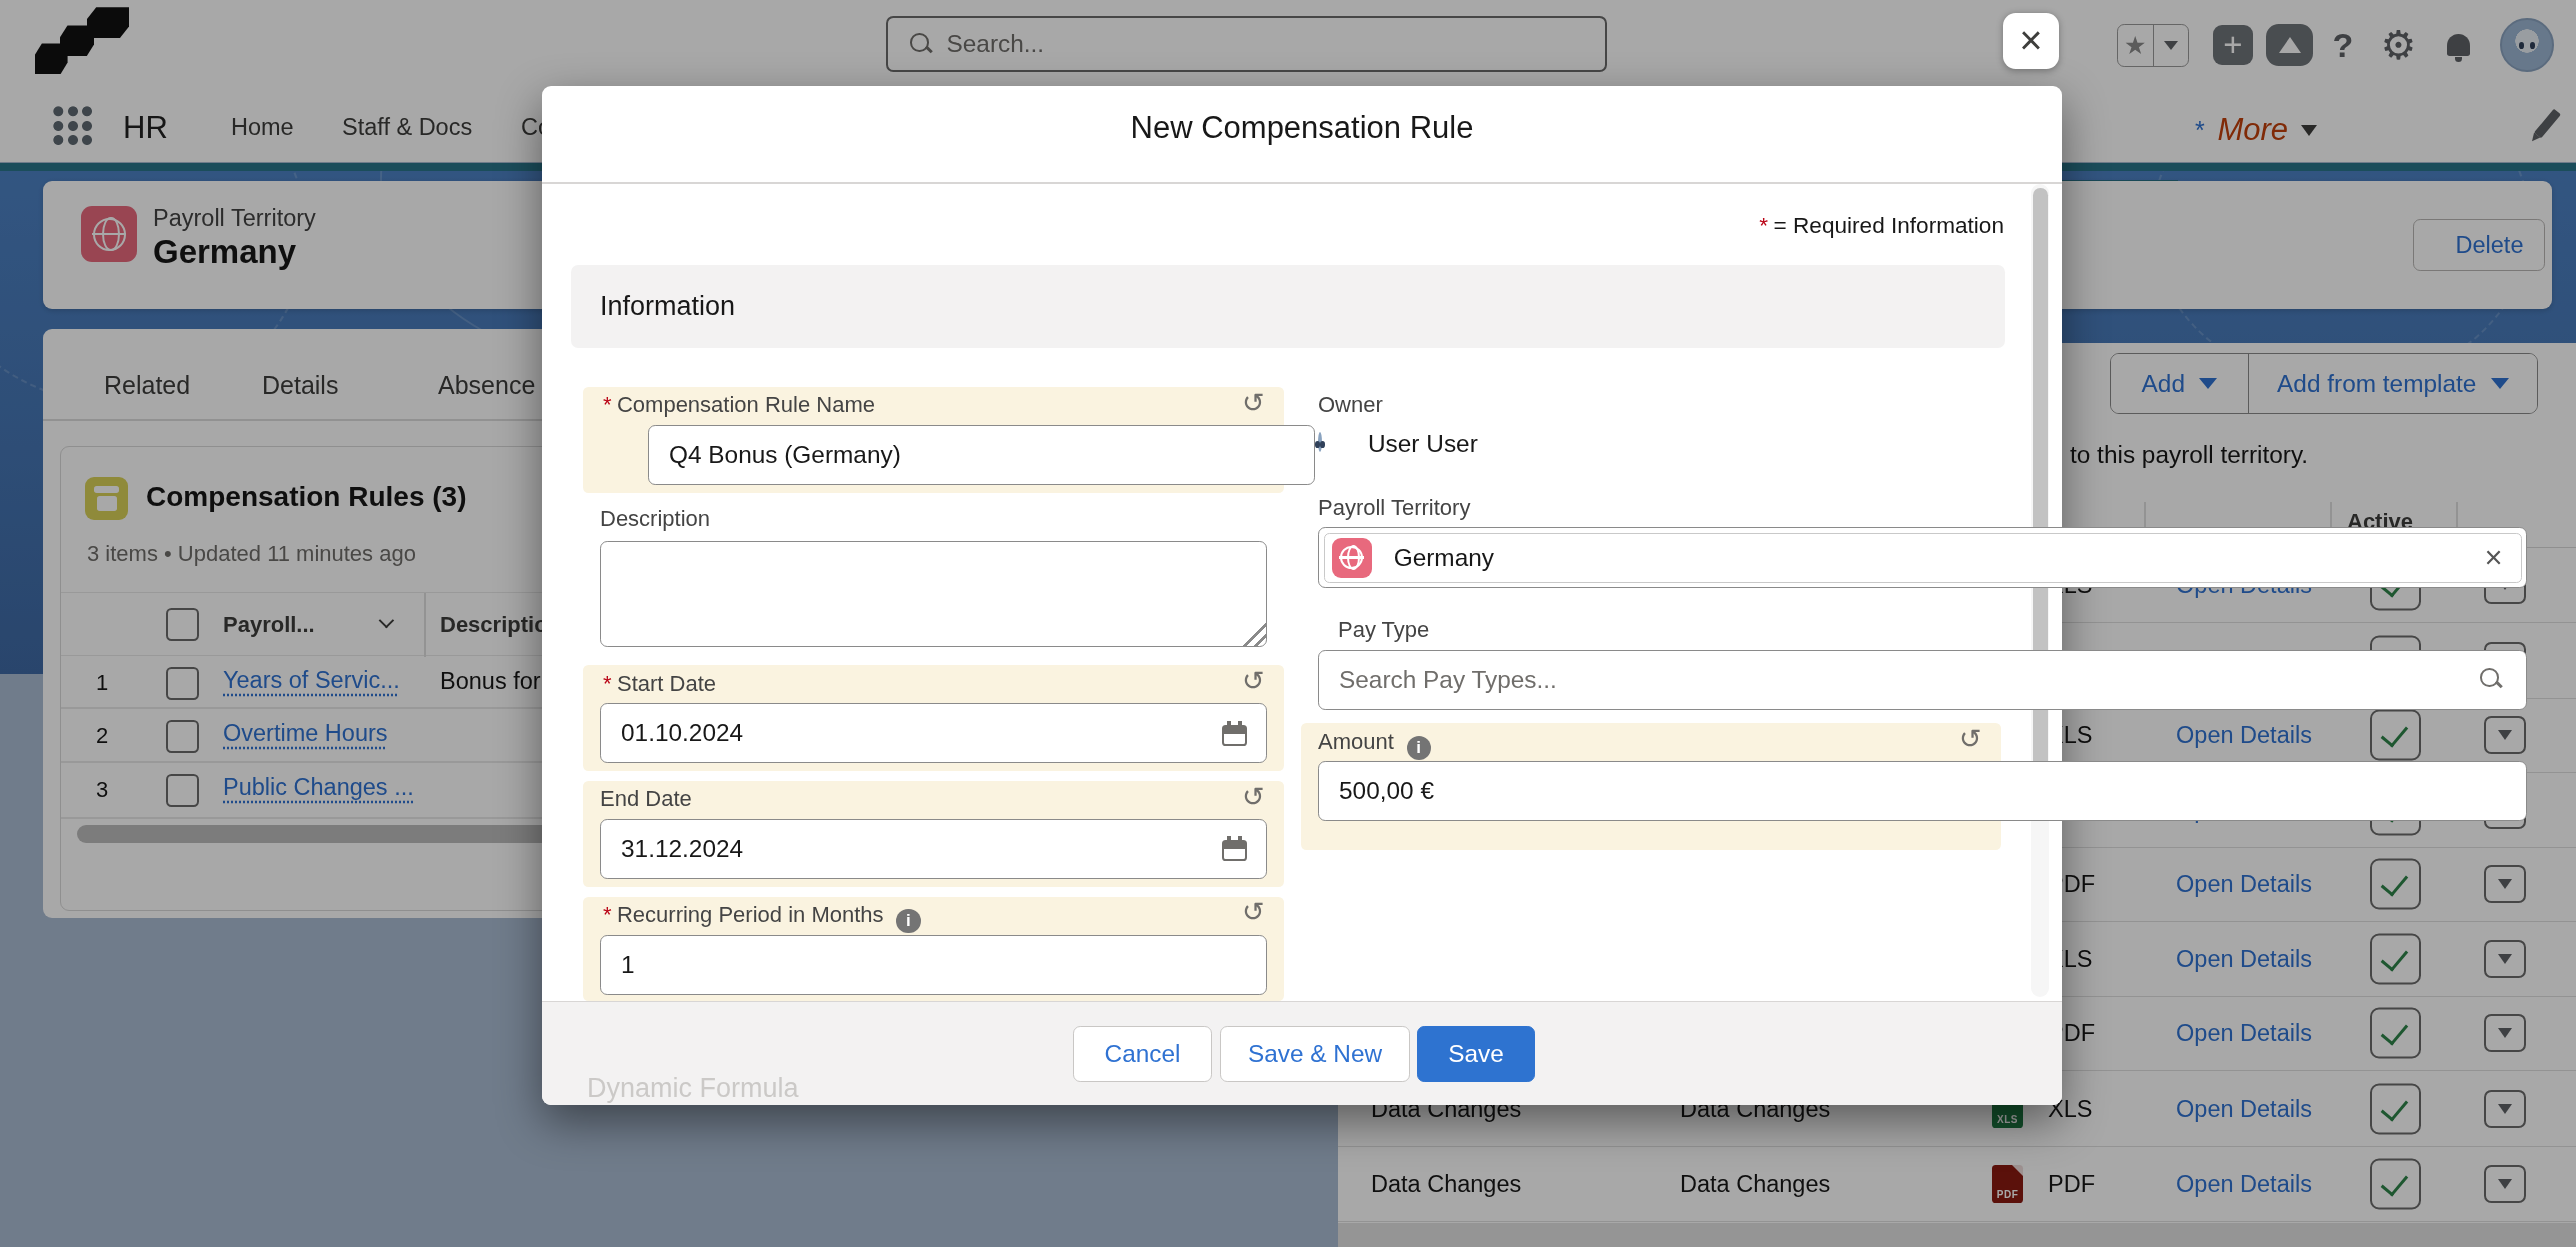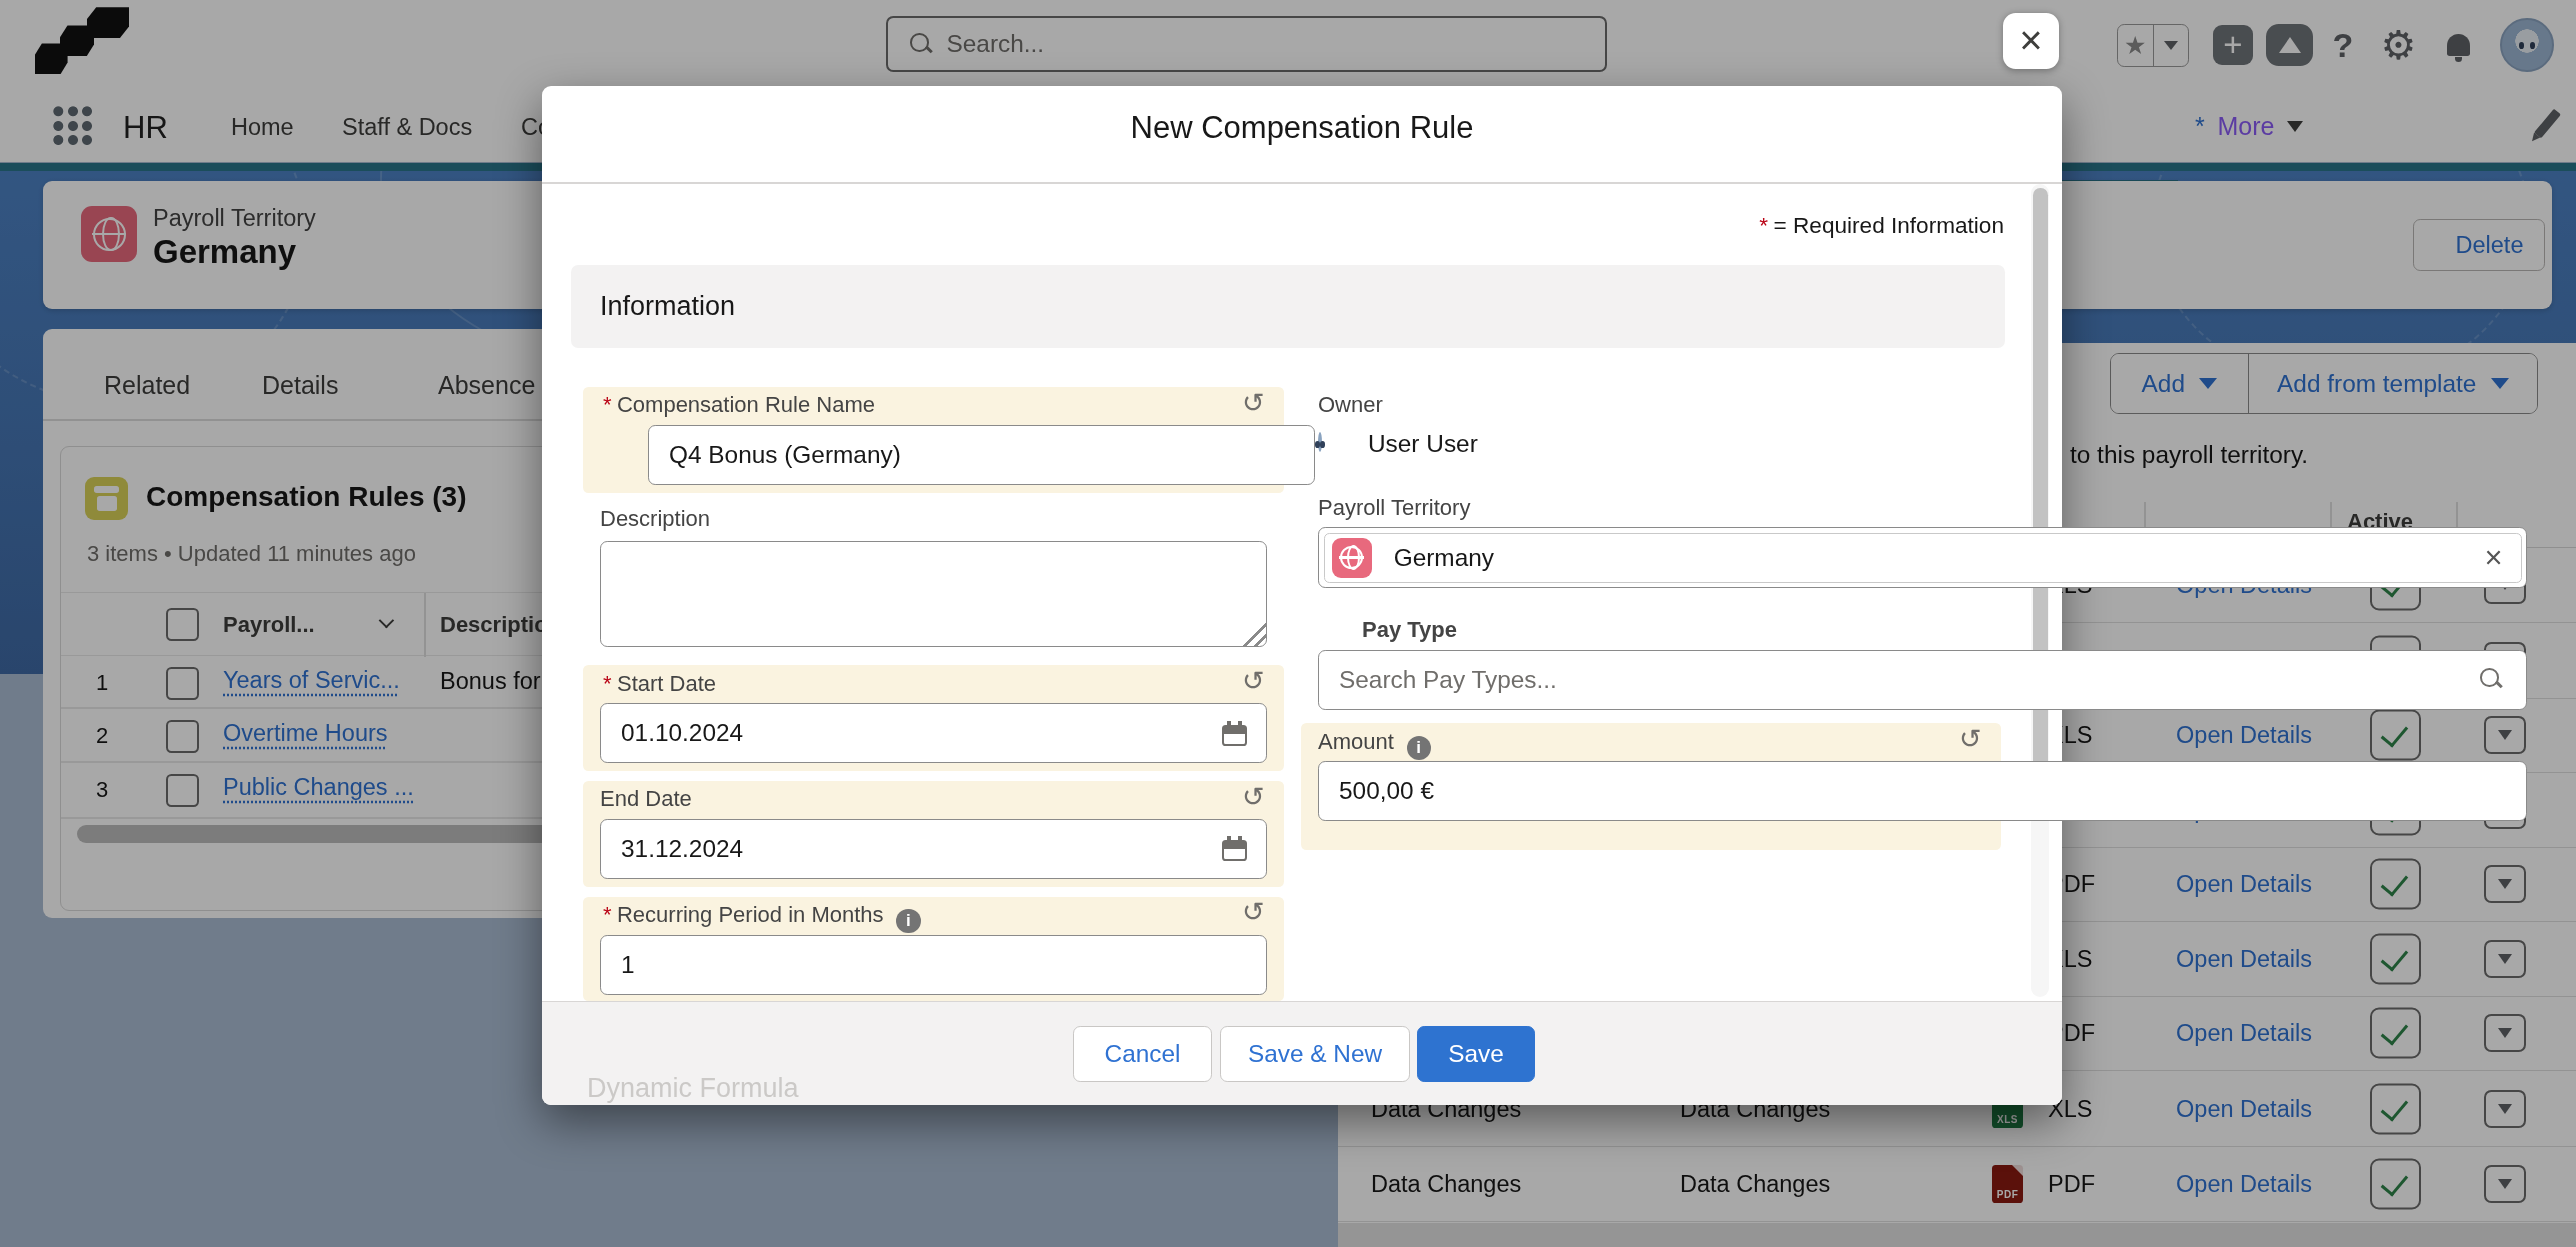--- a/index.html
+++ b/index.html
@@ -188,21 +188,21 @@
     <div class="abs navtab" style="left:231px;top:23.5px;">Home</div>
     <div class="abs navtab" style="left:342px;top:23.5px;">Staff &amp; Docs</div>
     <div class="abs navtab" style="left:521px;top:23.5px;">Co</div>
     <div id="trunctab">
       <span style="font-size:23.5px;">..</span>
       <span class="chev"></span>
       <span class="xicon" style="font-size:27px;">×</span>
     </div>
     <div class="abs" style="left:2195px;top:22px;display:flex;align-items:center;gap:12.7px;">
       <span style="color:#2f72d2;font-size:25px;">*</span>
-      <span style="font-size:25px;color:#8b5cf6;">More</span>
+      <span style="font-style:italic;font-size:31px;color:#c2410c;">More</span>
       <span class="tri-d" style="border-top-color:#3e3e3c;"></span>
     </div>
     <div class="abs" style="left:2543px;top:18px;">
         <span class="pencil" style="display:block;"></span>
       </div>
   </div>
   <div id="tealbar"></div>
 
   <div id="reccard">
     <div class="globetile abs" style="left:38px;top:25px;width:56px;height:56px;">
@@ -458,21 +458,21 @@
     <div id="lookup">
       <div class="pill">
         <span class="globetile" style="width:40px;height:40px;margin-left:7.2px;border-radius:9px;">
           <span class="globe" style="width:23.5px;height:23.5px;"></span>
         </span>
         <span style="font-size:24.4px;color:#181818;margin-left:22px;">Germany</span>
         <span class="xicon" style="position:absolute;right:18px;">×</span>
       </div>
     </div>
 
-    <div class="fld-label" style="left:820px;top:531px;font-weight:bold;">Pay Type</div>
+    <div class="fld-label" style="left:796px;top:531px;">Pay Type</div>
     <input class="inp" style="left: 776px; top: 564px; width: 1209px; height: 60px;" placeholder="Search Pay Types...">
     <span class="mag abs" style="left:1934px;top:582px;"></span>
 
     <div class="cream" style="left:759px;top:637px;width:700px;height:127px;"></div>
     <div class="fld-label" style="left:776px;top:643px;">
       <span>Amount</span><i class="info-i">i</i>
     </div>
     <span class="undo" style="left:1417px;top:640px;">↺</span>
     <input class="inp" style="left: 776px; top: 675px; width: 1209px; height: 60px;" value="500,00 €">
 

